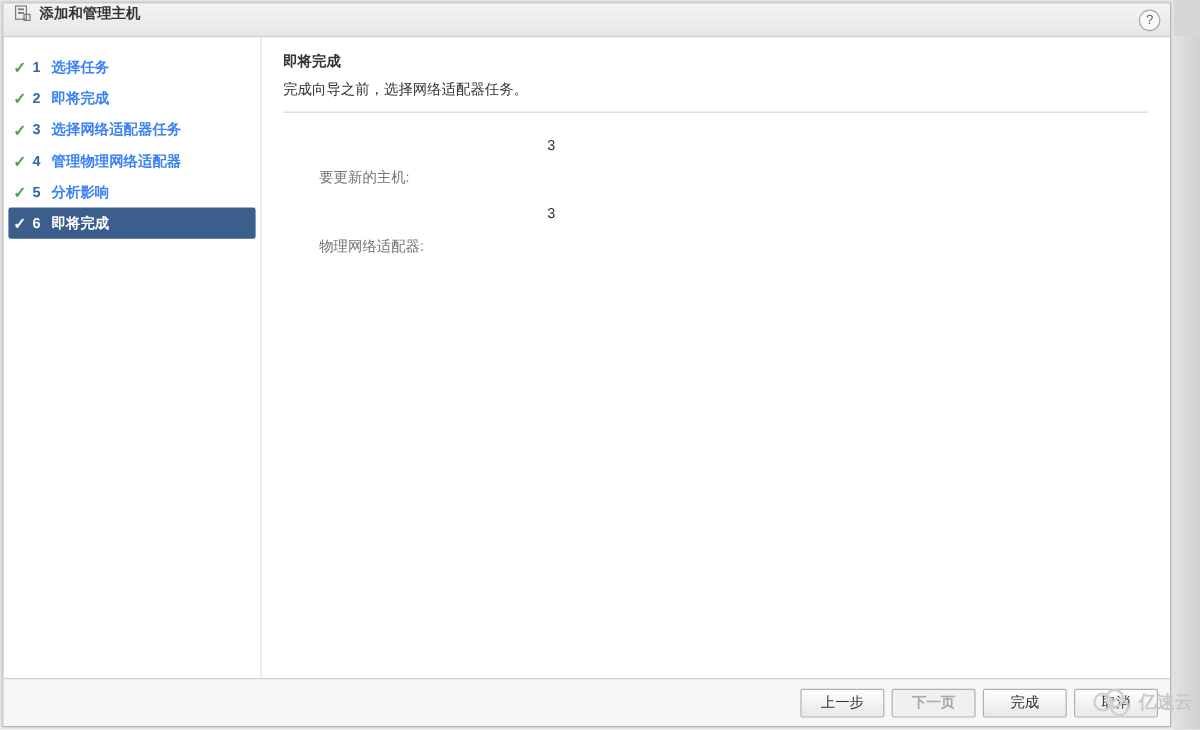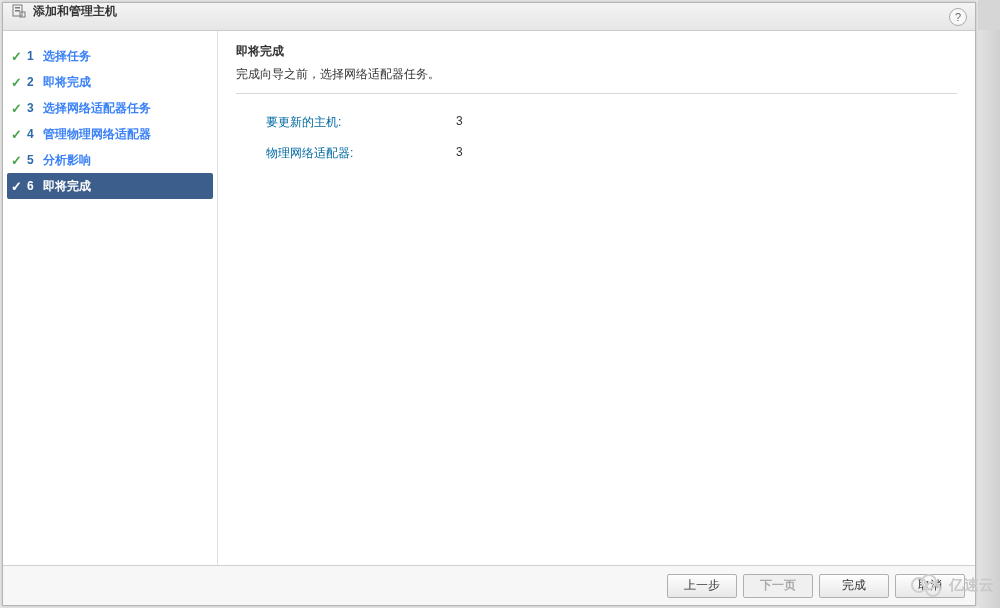--- a/index.html
+++ b/index.html
@@ -133,21 +133,22 @@
       color: #333;
       margin-bottom: 8px;
     }
     .row {
       display: flex;
       margin-left: 12px;
       margin-bottom: 6px;
     }
     .row-label {
       width: 190px;
-      color: #0369a1;
+      color: #737373;
+      margin-top: 26px;
     }
     .row-value {
       color: #333;
     }
     .footer {
       height: 40px;
       border-top: 1px solid #d0d0d0;
       background: #f7f7f7;
       display: flex;
       align-items: center;

